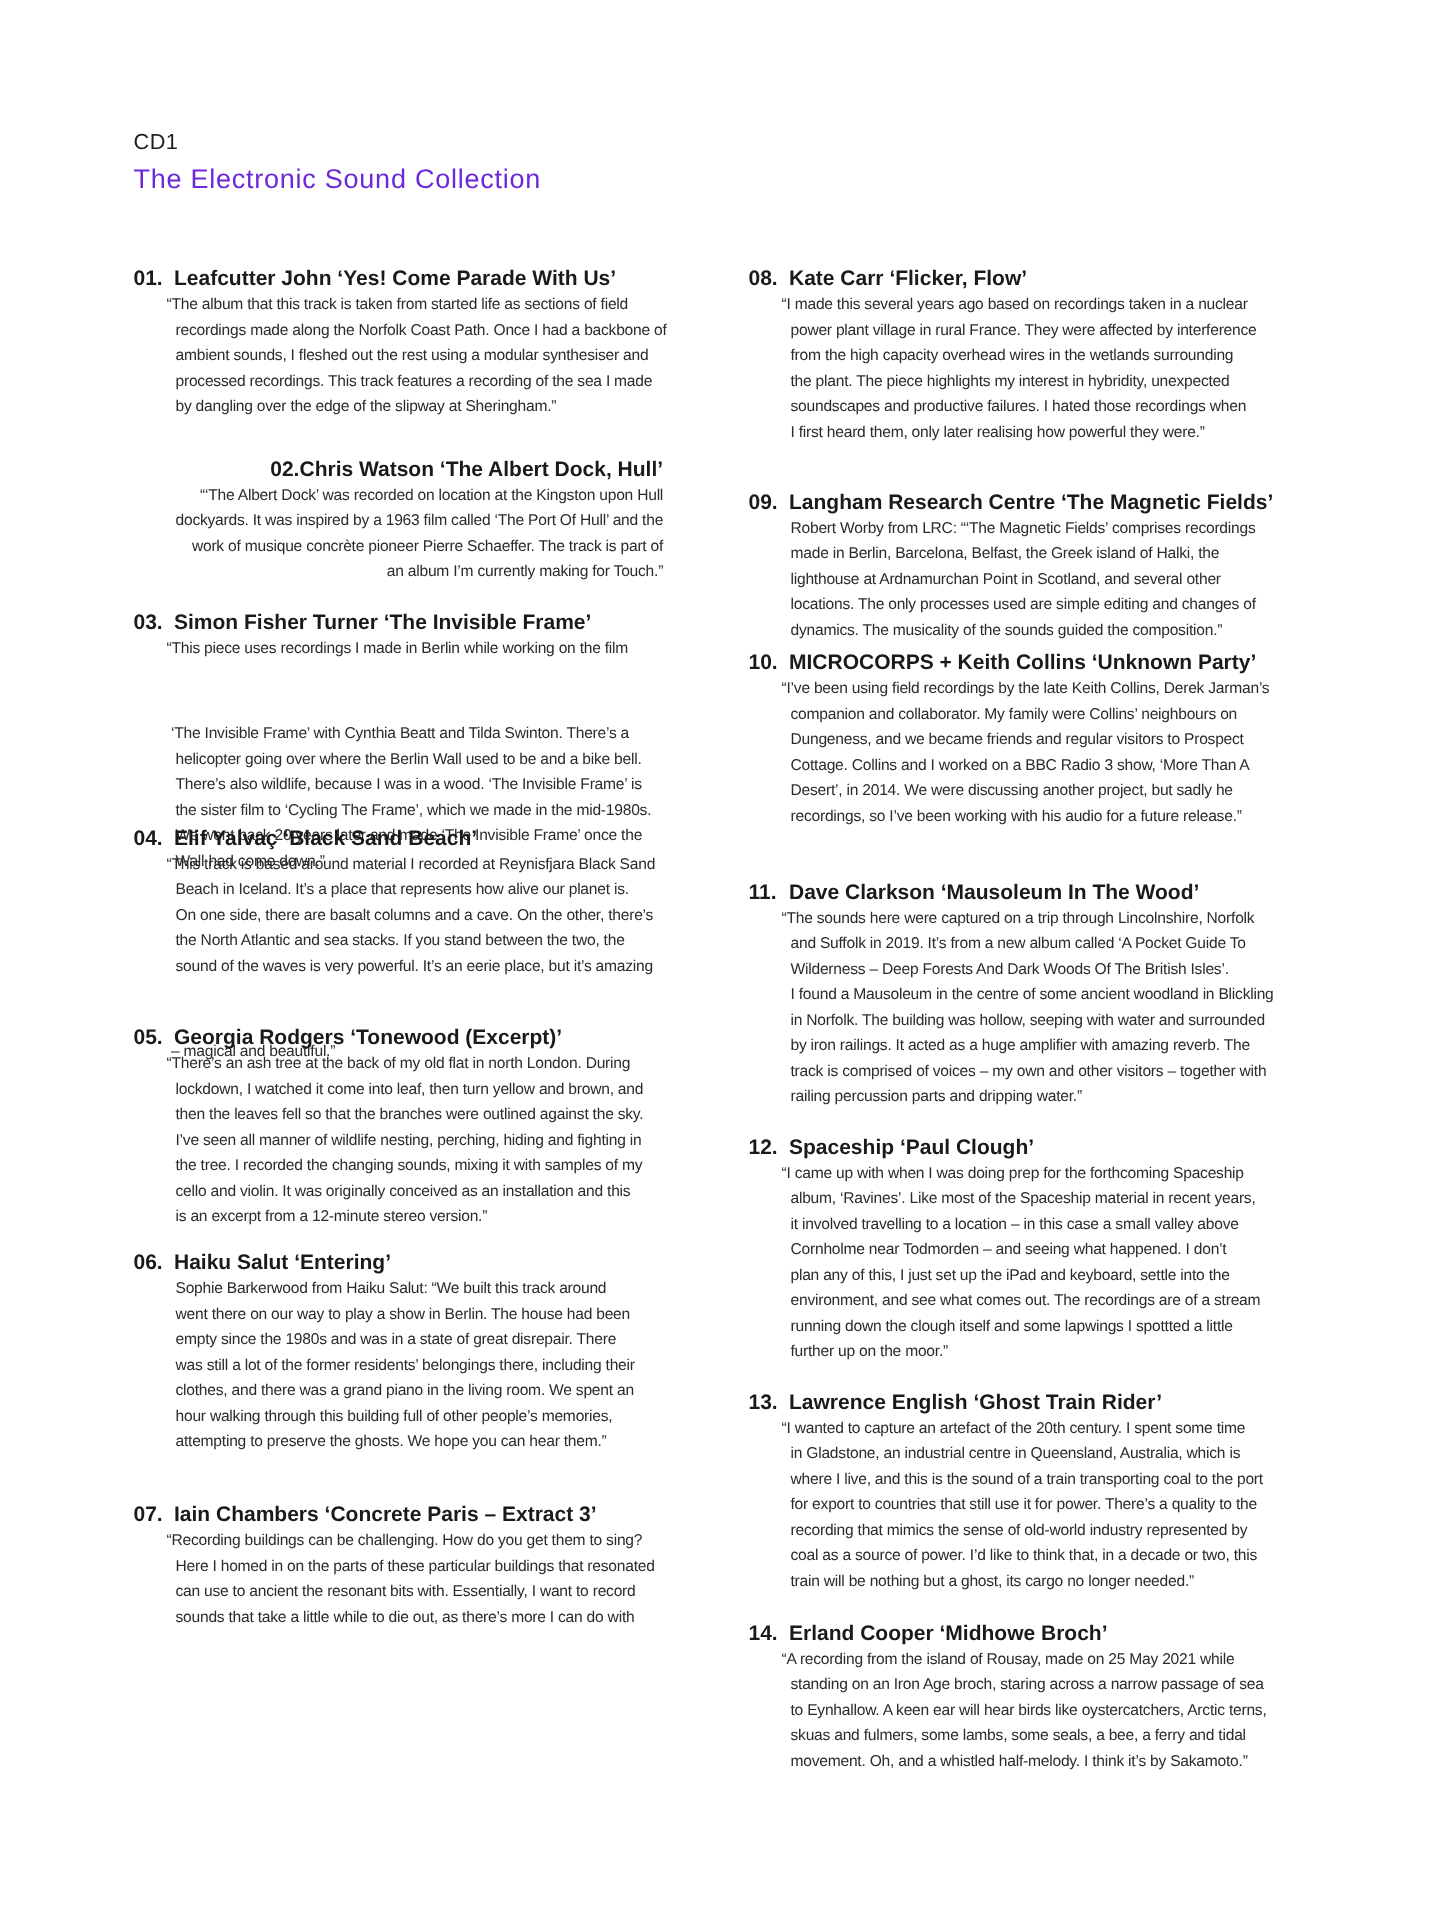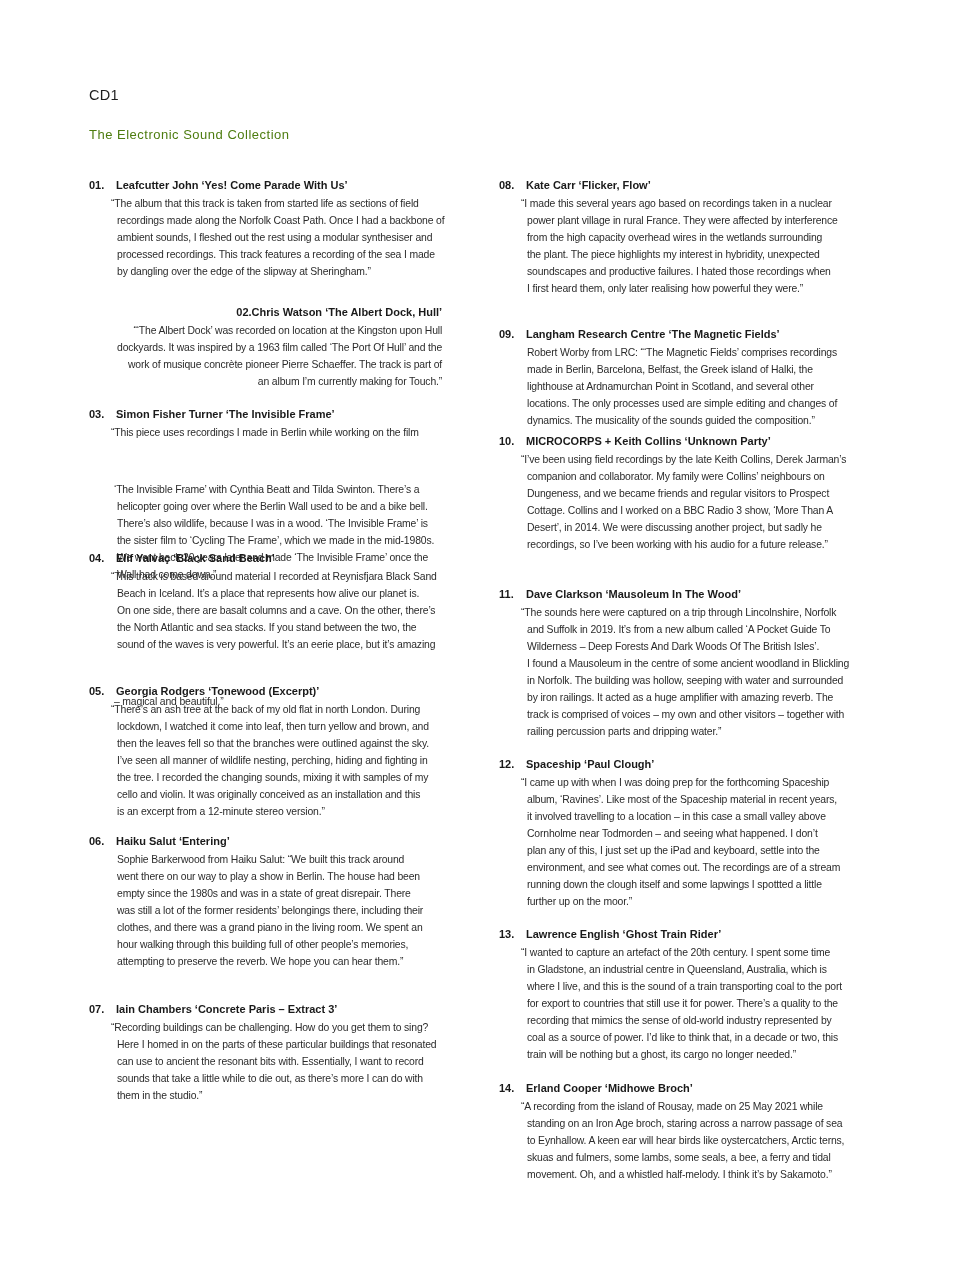--- a/index.html
+++ b/index.html
@@ -20,38 +20,38 @@
       left: 89px;
       top: 86px;
     }
     .header .disc {
       font-size: 14.5px;
       letter-spacing: 0.3px;
       line-height: 18px;
       color: #1e1e1e;
     }
     .header .collection {
-      margin-top: 22px;
-      font-size: 13px;
+      margin-top: 6px;
+      font-size: 18px;
       letter-spacing: 0.5px;
       line-height: 18px;
-      color: #4d7c0f;
+      color: #6d28d9;
     }
     .column {
       position: absolute;
       top: 178px;
     }
     .col-left { left: 89px; width: 400px; }
     .col-right { left: 499px; width: 410px; }
     .track {
       position: relative;
     }
     .track-head {
       font-weight: bold;
-      font-size: 11px;
+      font-size: 14px;
       line-height: 15px;
       white-space: nowrap;
       color: #1a1a1a;
     }
     .track-num {
       display: inline-block;
       width: 27px;
     }
     .track-body {
       margin-left: 28px;
@@ -134,31 +134,30 @@
     </div>
     <div class="track" style="position: absolute; left: 0px; top: 656px;">
       <div class="track-head"><span class="track-num">06.</span><span class="track-title">Haiku Salut ‘Entering’</span></div>
       <div class="track-body">
         <span class="line">Sophie Barkerwood from Haiku Salut: “We built this track around</span>
         <span class="line">went there on our way to play a show in Berlin. The house had been</span>
         <span class="line">empty since the 1980s and was in a state of great disrepair. There</span>
         <span class="line">was still a lot of the former residents’ belongings there, including their</span>
         <span class="line">clothes, and there was a grand piano in the living room. We spent an</span>
         <span class="line">hour walking through this building full of other people’s memories,</span>
-        <span class="line">attempting to preserve the reverb. We hope you can hear them.”</span>
+        <span class="line">attempting to preserve the ghosts. We hope you can hear them.”</span>
       </div>
     </div>
     <div class="track" style="position: absolute; left: 0px; top: 824px;">
       <div class="track-head"><span class="track-num">07.</span><span class="track-title">Iain Chambers ‘Concrete Paris – Extract 3’</span></div>
       <div class="track-body">
         <span class="line hang">“Recording buildings can be challenging. How do you get them to sing?</span>
         <span class="line">Here I homed in on the parts of these particular buildings that resonated</span>
         <span class="line">can use to ancient the resonant bits with. Essentially, I want to record</span>
         <span class="line">sounds that take a little while to die out, as there’s more I can do with</span>
-        <span class="line">them in the studio.”</span>
       </div>
     </div>
   </div>
 <div class="column col-right">
     <div class="track" style="position: absolute; left: 0px; top: 0px;">
       <div class="track-head"><span class="track-num">08.</span><span class="track-title">Kate Carr ‘Flicker, Flow’</span></div>
       <div class="track-body">
         <span class="line hang">“I made this several years ago based on recordings taken in a nuclear</span>
         <span class="line">power plant village in rural France. They were affected by interference</span>
         <span class="line">from the high capacity overhead wires in the wetlands surrounding</span>

